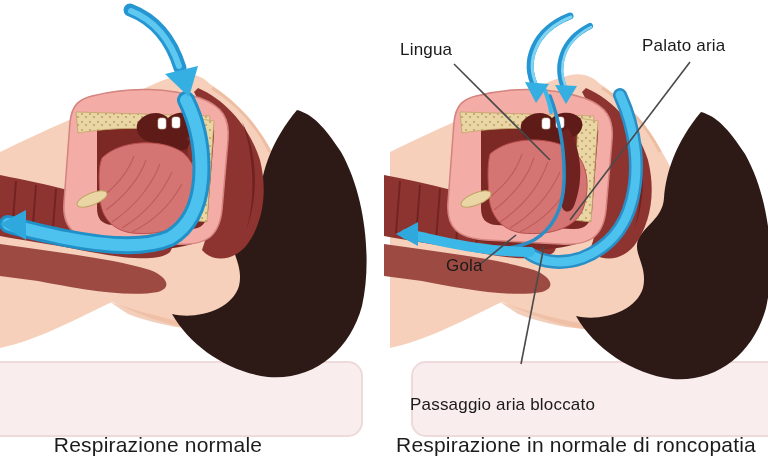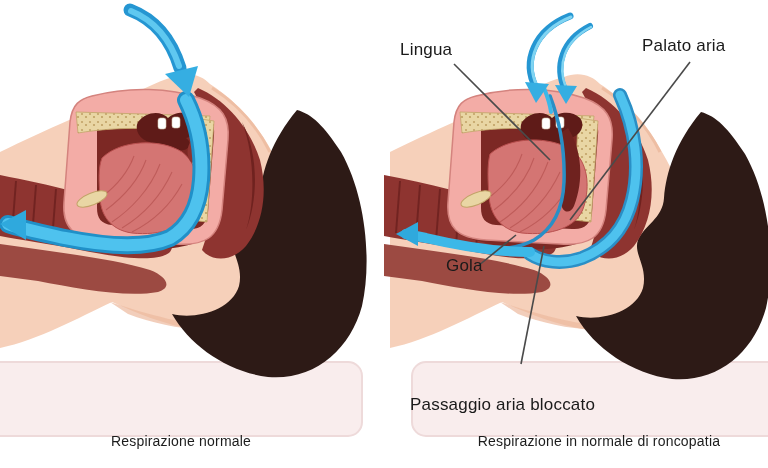--- a/index.html
+++ b/index.html
@@ -5,22 +5,22 @@
   html,body{margin:0;padding:0;background:#ffffff;}
   .figure{
     position:relative;width:768px;height:468px;background:#ffffff;overflow:hidden;
     font-family:"Liberation Sans", sans-serif;
   }
   .panel{position:absolute;top:0;width:384px;height:468px;}
   .panel-left{left:0;}
   .panel-right{left:384px;}
   .panel svg{position:absolute;top:0;left:0;}
   .caption{
-    position:absolute;top:433px;font-size:14px;color:#1c1c1c;
-    text-align:center;letter-spacing:0.2px;margin-left:23px;
+    position:absolute;top:433px;font-size:21px;color:#1c1c1c;
+    text-align:center;letter-spacing:0.2px;
   }
   .caption-left{left:0;width:316px;}
   .caption-right{left:0;width:384px;}
   .ann{
     position:absolute;font-size:17px;color:#1a1a1a;white-space:nowrap;
     letter-spacing:0.2px;
   }
   .ann-lingua{left:16px;top:40px;}
   .ann-palato{left:258px;top:36px;}
   .ann-gola{left:62px;top:256px;}

